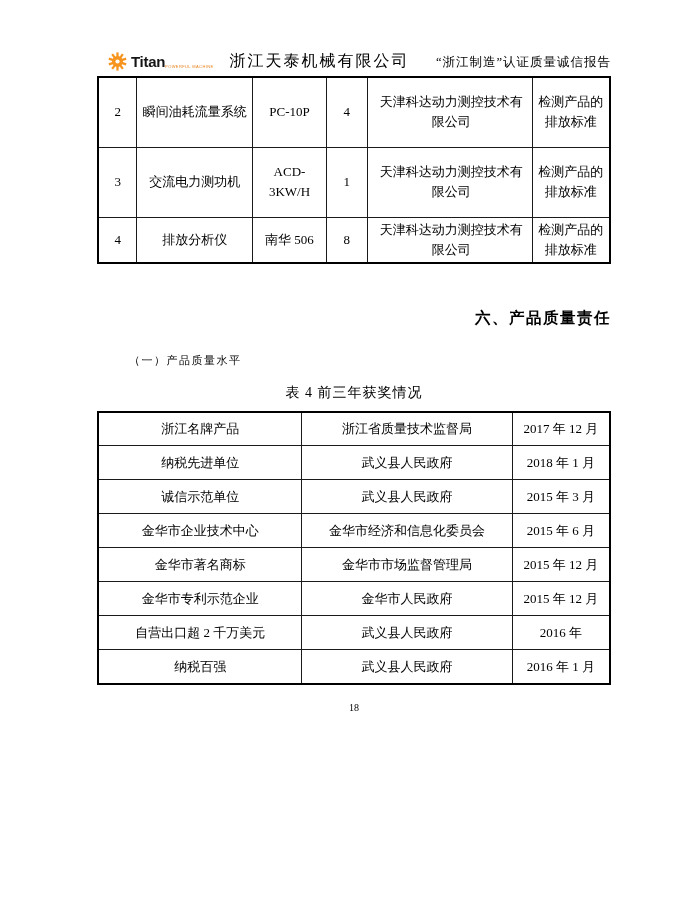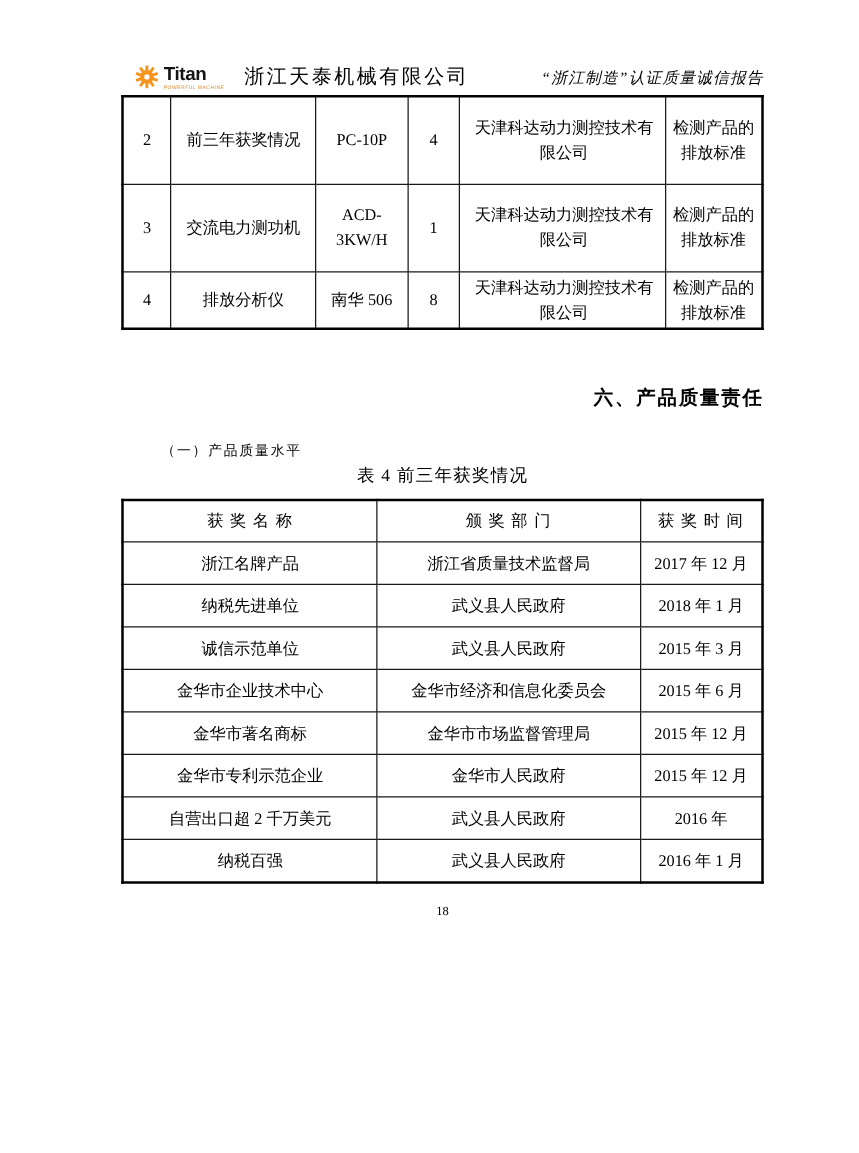--- a/index.html
+++ b/index.html
@@ -5,28 +5,28 @@
   html,body { margin:0; padding:0; background:#ffffff; }
   .page {
     width:687px; height:922px; background:#ffffff; position:relative;
     box-sizing:border-box; padding:40px 76px 0 97px;
     font-family:"Liberation Serif","DejaVu Serif",serif; color:#000;
   }
   
   .header { display:flex; align-items:flex-end; height:32px; margin-bottom:4px; }
   .logo { display:flex; align-items:center; margin-left:10px; }
   .logo svg { width:21px; height:21px; display:block; }
-  .logo-text { display:flex; flex-direction:column; line-height:1; margin-left:3px; }
+  .logo-text { display:flex; flex-direction:row; line-height:1; margin-left:3px;align-items:flex-end; }
   .logo-brand { font-family:"Liberation Sans","DejaVu Sans",sans-serif; font-weight:bold;
                 font-size:15px; color:#151515; letter-spacing:-0.3px; }
   .logo-sub { font-family:"Liberation Sans","DejaVu Sans",sans-serif; font-size:4px;
               color:#e8831e; margin-top:1px; letter-spacing:0.4px; }
   .company { font-size:16px; letter-spacing:2px; margin-left:16px; white-space:nowrap; }
   .report-title { margin-left:auto; font-size:12.5px; letter-spacing:1px; white-space:nowrap;
-                  padding-bottom:1px;font-style:italic; }
+                  padding-bottom:1px; }
   
   table { border-collapse:collapse; width:100%; table-layout:fixed; }
   .doc-table { border:2px solid #000; }
   .doc-table td, .doc-table th {
     border:1px solid #1a1a1a; text-align:center; vertical-align:middle;
     font-size:13px; font-weight:normal; padding:2px 4px; line-height:1.55;
     overflow:hidden;
   }
   .equip tr.r-tall  { height:70px; }
   .equip tr.r-short { height:38px; }
@@ -36,21 +36,21 @@
   .awards tr.first-row { height:52px; }
   .awards tr.data-row { height:34px; }
   .awards th { letter-spacing:1px; }
   .awards td { line-height:1.8; }
   
   .section-heading { font-weight:bold; font-size:15.5px; letter-spacing:1.5px;
                      margin:44px 0 0 5px;text-align:right; }
   .sub-heading { font-size:11px; letter-spacing:1.5px; margin:24px 0 0 32px; }
   .body-par { font-size:14.5px; letter-spacing:2px; line-height:2.28; text-align:justify;
               text-indent:42px; margin:9px 0 0 0; }
-  .caption { text-align:center; font-size:14px; letter-spacing:1px; margin-top:4px; }
+  .caption { text-align:center; font-size:14px; letter-spacing:1px; margin-top:16px; }
   .pageno { text-align:center; font-size:10px; margin-top:17px; }
 </style>
 </head>
 <body>
 
 <div class="page">
 
   <div class="header">
     <div class="logo">
       <svg viewBox="0 0 24 24" aria-hidden="true">
@@ -78,21 +78,21 @@
       <col style="width:7.6%">
         <col style="width:22.6%">
         <col style="width:14.4%">
       <col style="width:8%">
         <col style="width:32.2%">
         <col style="width:15.2%">
     </colgroup>
     <tbody>
       <tr class="r-tall">
         <td>2</td>
-        <td>前三年获奖情况</td>
+        <td>瞬间油耗流量系统</td>
         <td>PC-10P</td>
         <td>4</td>
         <td class="supplier">天津科达动力测控技术有限公司</td>
         <td>检测产品的排放标准</td>
       </tr>
       <tr class="r-tall">
         <td>3</td>
         <td>交流电力测功机</td>
         <td>ACD-3KW/H</td>
         <td>1</td>
@@ -114,25 +114,20 @@
   <div class="sub-heading">（一）产品质量水平</div>
 
   <div class="caption">表 4 前三年获奖情况</div>
   <table class="doc-table awards">
     <colgroup>
       <col style="width:39.8%">
         <col style="width:41.1%">
         <col style="width:19.1%">
     </colgroup>
     <tbody>
-      <tr class="hd-row">
-        <th>获 奖 名 称</th>
-        <th>颁 奖 部 门</th>
-        <th>获 奖 时 间</th>
-      </tr>
       <tr class="data-row">
         <td>浙江名牌产品</td>
         <td>浙江省质量技术监督局</td>
         <td>2017 年 12 月</td>
       </tr>
       <tr class="data-row">
         <td>纳税先进单位</td>
         <td>武义县人民政府</td>
         <td>2018 年 1 月</td>
       </tr>

